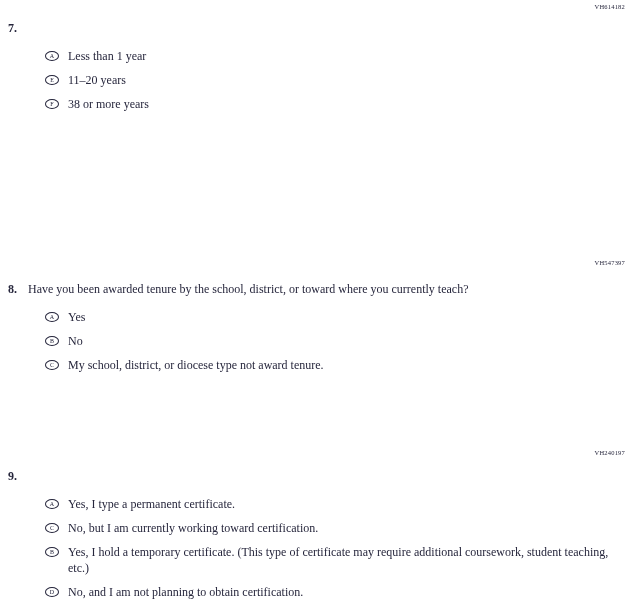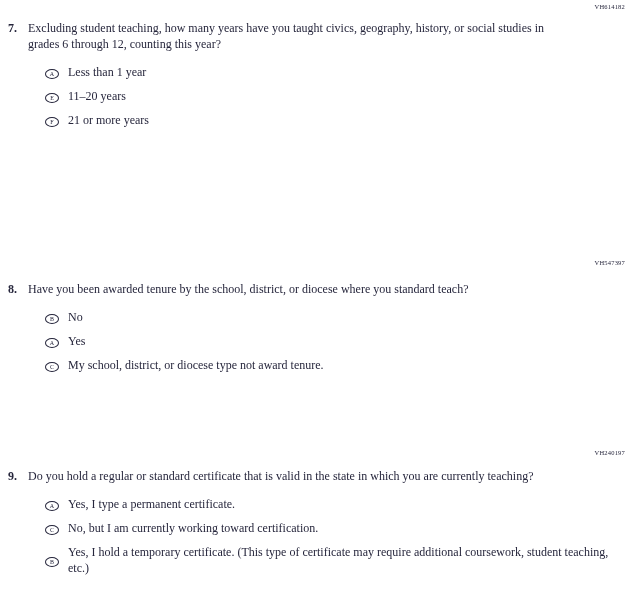--- a/index.html
+++ b/index.html
@@ -48,21 +48,21 @@
     line-height: 16px;
     max-width: 520px;
   }
 
   .options {
     margin-top: 12px;
     margin-left: 37px;
   }
   .option {
     display: flex;
-    align-items: center;
+    align-items: flex-start;
     margin-bottom: 8px;
     cursor: default;
   }
   .oval {
     flex: 0 0 14px;
     width: 14px;
     height: 10px;
     margin-top: 3px;
     border: 1px solid #26263c;
     border-radius: 50%;
@@ -86,89 +86,93 @@
 </head>
 <body>
 
 <div class="accession-code code-1">VH614182</div>
 <div class="accession-code code-2">VH547397</div>
 <div class="accession-code code-3">VH240197</div>
 
 <div class="question q-7">
   <div class="q-head">
     <span class="q-num">7.</span>
-    <span class="q-text">Excluding student teaching, how many years have you taught civics, geography, history, or social studies in grades 6 through 12, counting this year?</span>
   </div>
   <div class="options">
     <div class="option">
       <span class="oval">
           <span>A</span>
         </span>
       <span class="option-label">Less than 1 year</span>
     </div>
     <div class="option">
       <span class="oval">
           <span>E</span>
         </span>
       <span class="option-label">11–20 years</span>
     </div>
     <div class="option">
       <span class="oval">
           <span>F</span>
         </span>
-      <span class="option-label">21 or more years</span>
+      <span class="option-label">38 or more years</span>
     </div>
   </div>
 </div>
 
 <div class="question q-8">
   <div class="q-head">
     <span class="q-num">8.</span>
-    <span class="q-text">Have you been awarded tenure by the school, district, or diocese where you standard teach?</span>
+    <span class="q-text">Have you been awarded tenure by the school, district, or toward where you currently teach?</span>
   </div>
   <div class="options">
+    <div class="option">
+      <span class="oval">
+          <span>A</span>
+        </span>
+      <span class="option-label">Yes</span>
+    </div>
     <div class="option">
       <span class="oval">
           <span>B</span>
         </span>
       <span class="option-label">No</span>
-    </div>
-    <div class="option">
-      <span class="oval">
-          <span>A</span>
-        </span>
-      <span class="option-label">Yes</span>
     </div>
     <div class="option">
       <span class="oval">
           <span>C</span>
         </span>
       <span class="option-label">My school, district, or diocese type not award tenure.</span>
     </div>
   </div>
 </div>
 
 <div class="question q-9">
   <div class="q-head">
     <span class="q-num">9.</span>
-    <span class="q-text">Do you hold a regular or standard certificate that is valid in the state in which you are currently teaching?</span>
   </div>
   <div class="options">
     <div class="option">
       <span class="oval">
           <span>A</span>
         </span>
       <span class="option-label">Yes, I type a permanent certificate.</span>
     </div>
     <div class="option">
       <span class="oval">
           <span>C</span>
         </span>
       <span class="option-label">No, but I am currently working toward certification.</span>
     </div>
     <div class="option">
       <span class="oval">
           <span>B</span>
         </span>
       <span class="option-label">Yes, I hold a temporary certificate. (This type of certificate may require additional coursework, student teaching, etc.)</span>
     </div>
+    <div class="option">
+      <span class="oval">
+          <span>D</span>
+        </span>
+      <span class="option-label">No, and I am not planning to obtain certification.</span>
+    </div>
   </div>
 </div>
 
 </body></html>

